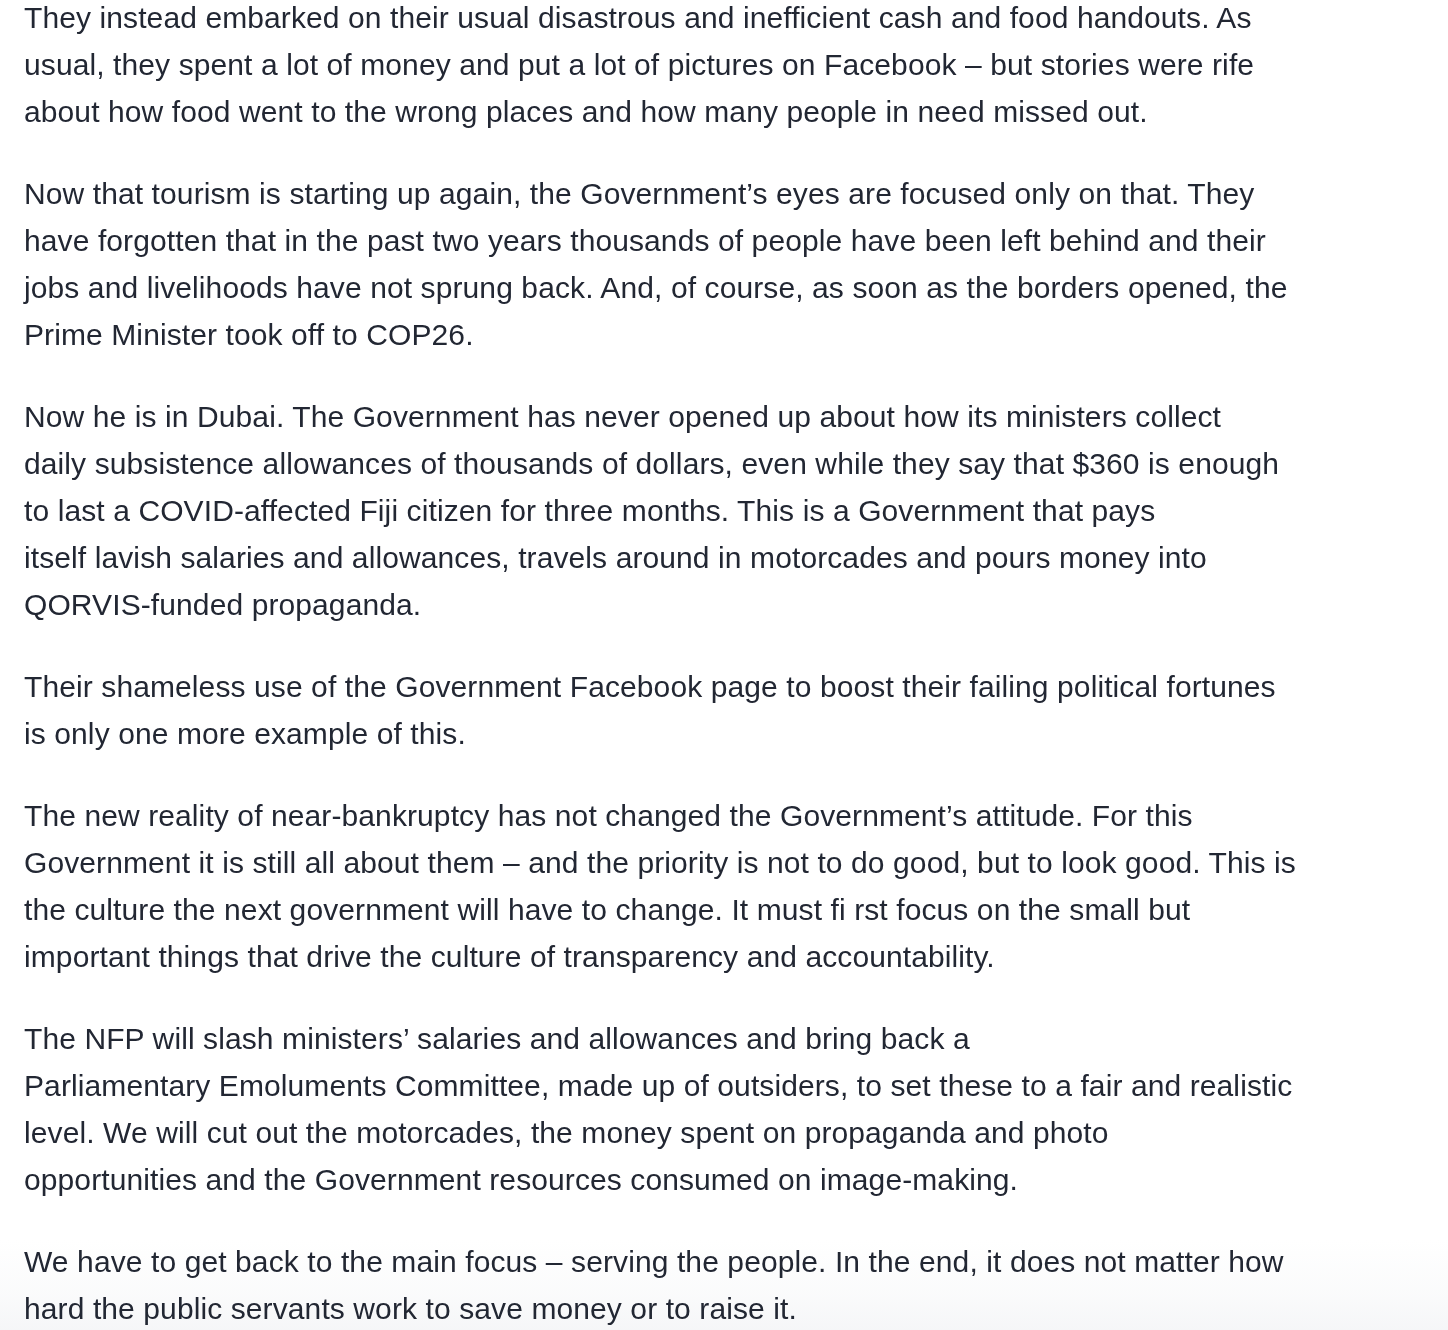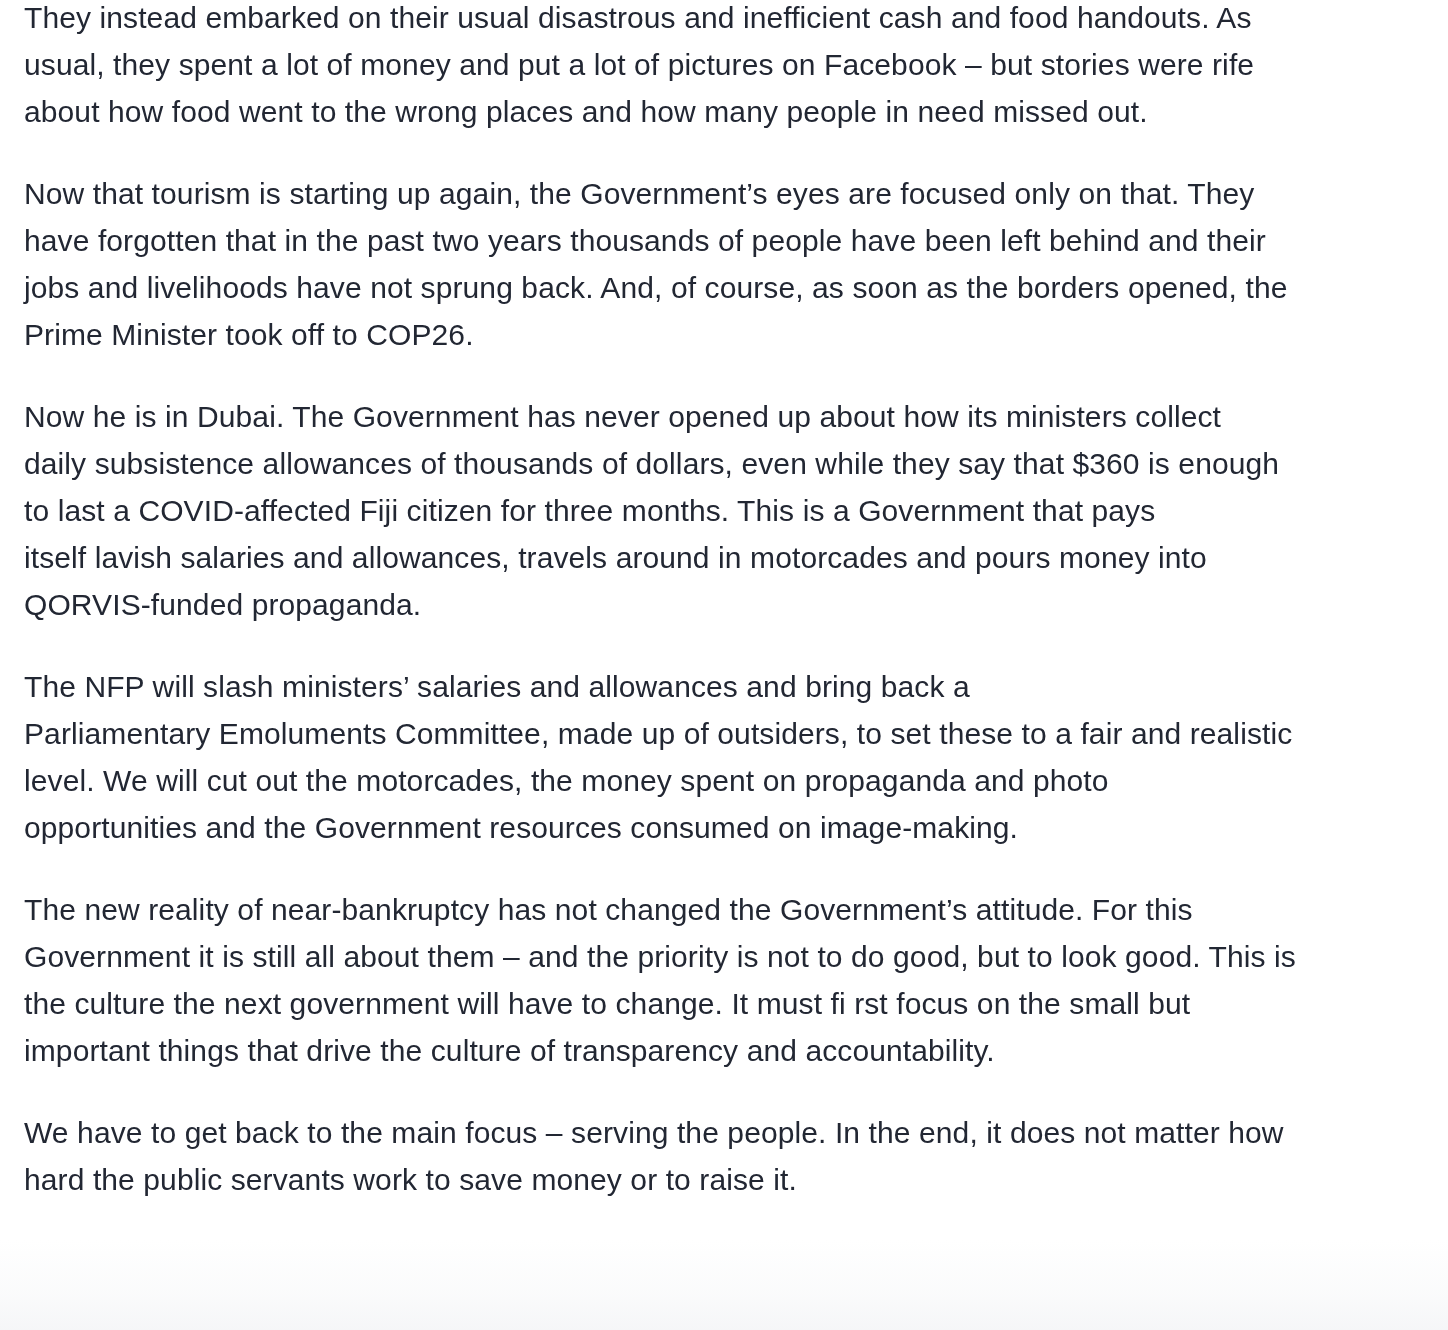--- a/index.html
+++ b/index.html
@@ -51,25 +51,27 @@
 about how food went to the wrong places and how many people in need missed out.</p>
   <p>Now that tourism is starting up again, the Government’s eyes are focused only on that. They
 have forgotten that in the past two years thousands of people have been left behind and their
 jobs and livelihoods have not sprung back. And, of course, as soon as the borders opened, the
 Prime Minister took off to COP26.</p>
   <p>Now he is in Dubai. The Government has never opened up about how its ministers collect
 daily subsistence allowances of thousands of dollars, even while they say that $360 is enough
 to last a COVID-affected Fiji citizen for three months. This is a Government that pays
 itself lavish salaries and allowances, travels around in motorcades and pours money into
 QORVIS-funded propaganda.</p>
+  <p>Their shameless use of the Government Facebook page to boost their failing political fortunes
+is only one more example of this.</p>
+  <p>The new reality of near-bankruptcy has not changed the Government’s attitude. For this
+Government it is still all about them – and the priority is not to do good, but to look good. This is
+the culture the next government will have to change. It must fi rst focus on the small but
+important things that drive the culture of transparency and accountability.</p>
   <p>The NFP will slash ministers’ salaries and allowances and bring back a
 Parliamentary Emoluments Committee, made up of outsiders, to set these to a fair and realistic
 level. We will cut out the motorcades, the money spent on propaganda and photo
 opportunities and the Government resources consumed on image-making.</p>
-  <p>The new reality of near-bankruptcy has not changed the Government’s attitude. For this
-Government it is still all about them – and the priority is not to do good, but to look good. This is
-the culture the next government will have to change. It must fi rst focus on the small but
-important things that drive the culture of transparency and accountability.</p>
   <p>We have to get back to the main focus – serving the people. In the end, it does not matter how
 hard the public servants work to save money or to raise it.</p>
 </div>
 
 <div class="bottom-fade"></div>
 
 </body></html>

